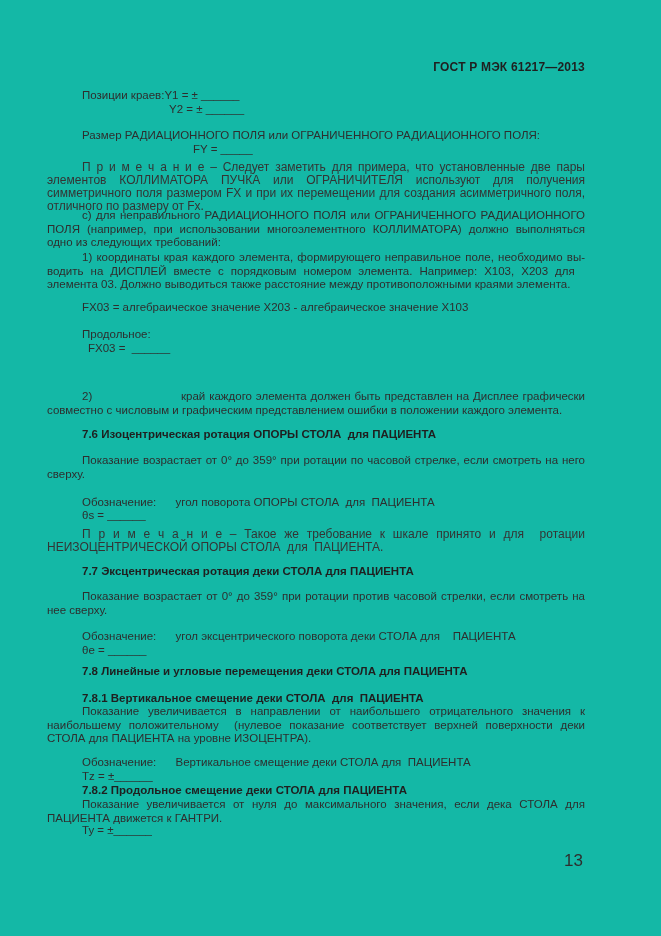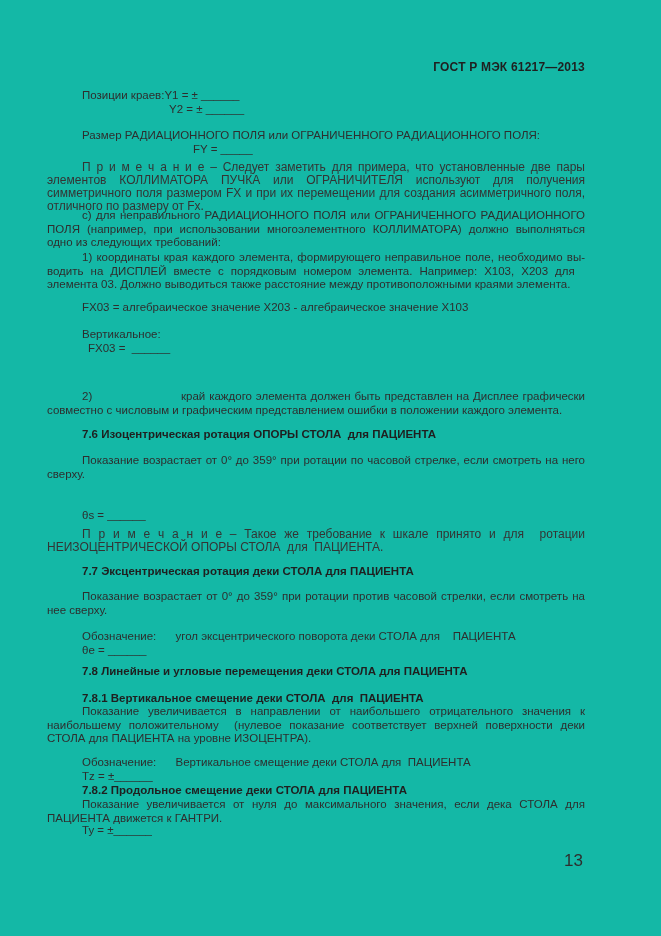--- a/index.html
+++ b/index.html
@@ -68,27 +68,28 @@
   <div class="b off146" style="top:143px">FY = _____</div>
 
   <div class="b note just ind" style="top:161px">П р и м е ч а н и е  –  Следует заметить для  примера, что установленные две пары  элементов КОЛЛИМАТОРА ПУЧКА или ОГРАНИЧИТЕЛЯ используют для получения  симметричного поля размером FX и при их перемещении для создания  асимметричного поля, отличного по размеру от Fx.</div>
 
   <div class="b just ind" style="top:209px">c)  для   неправильного РАДИАЦИОННОГО ПОЛЯ или ОГРАНИЧЕННОГО РАДИАЦИОННОГО ПОЛЯ (например, при использовании многоэлементного КОЛЛИМАТОРА) должно выполняться одно из следующих требований:</div>
 
   <div class="b just ind" style="top:251px">1)   координаты края каждого элемента, формирующего неправильное поле, необходимо вы­водить на ДИСПЛЕЙ вместе с порядковым номером элемента. Например: X103, X203 для&nbsp;&nbsp; элемента 03. Должно выводиться также расстояние между противоположными краями элемента.</div>
 
   <div class="b off35" style="top:301px">FX03 = алгебраическое значение X203 - алгебраическое значение X103</div>
 
-  <div class="b off35" style="top:328px">Вертикальное:</div>
+  <div class="b off35" style="top:328px">Продольное:</div>
   <div class="b off41" style="top:342px">FX03 = &nbsp;______</div>
 
   <div class="b just ind" style="top:390px">2)&nbsp;&nbsp;&nbsp;&nbsp;&nbsp;&nbsp;&nbsp;&nbsp;&nbsp;&nbsp;&nbsp;&nbsp;&nbsp;&nbsp;&nbsp;&nbsp;&nbsp;&nbsp;&nbsp;&nbsp;&nbsp;&nbsp; край каждого элемента должен быть представлен на Дисплее графически совместно с числовым и графическим представлением ошибки в положении каждого элемента.</div>
 
   <div class="b bold off35" style="top:428px">7.6 Изоцентрическая ротация ОПОРЫ СТОЛА&nbsp; для ПАЦИЕНТА</div>
   <div class="b just ind" style="top:454px">Показание возрастает от 0° до 359° при ротации по часовой стрелке, если смотреть на него сверху.</div>
+  <div class="b off35" style="top:496px">Обозначение:&nbsp;&nbsp;&nbsp;&nbsp;&nbsp; угол поворота ОПОРЫ СТОЛА&nbsp; для&nbsp; ПАЦИЕНТА</div>
   <div class="b off35" style="top:509px">θs = ______</div>
   <div class="b note just ind" style="top:528px">П р и м е ч а н и е  – Такое же требование к шкале принято и для&nbsp; ротации НЕИЗОЦЕНТРИЧЕСКОЙ ОПОРЫ СТОЛА&nbsp; для&nbsp; ПАЦИЕНТА.</div>
 
   <div class="b bold off35" style="top:565px">7.7 Эксцентрическая ротация деки СТОЛА для ПАЦИЕНТА</div>
   <div class="b just ind" style="top:590px">Показание возрастает от 0° до 359° при ротации против часовой стрелки, если смотреть на нее сверху.</div>
   <div class="b off35" style="top:630px">Обозначение:&nbsp;&nbsp;&nbsp;&nbsp;&nbsp; угол эксцентрического поворота деки СТОЛА для&nbsp;&nbsp;&nbsp; ПАЦИЕНТА</div>
   <div class="b off35" style="top:644px">θe = ______</div>
 
   <div class="b bold off35" style="top:665px">7.8 Линейные и угловые перемещения деки СТОЛА для ПАЦИЕНТА</div>
 

